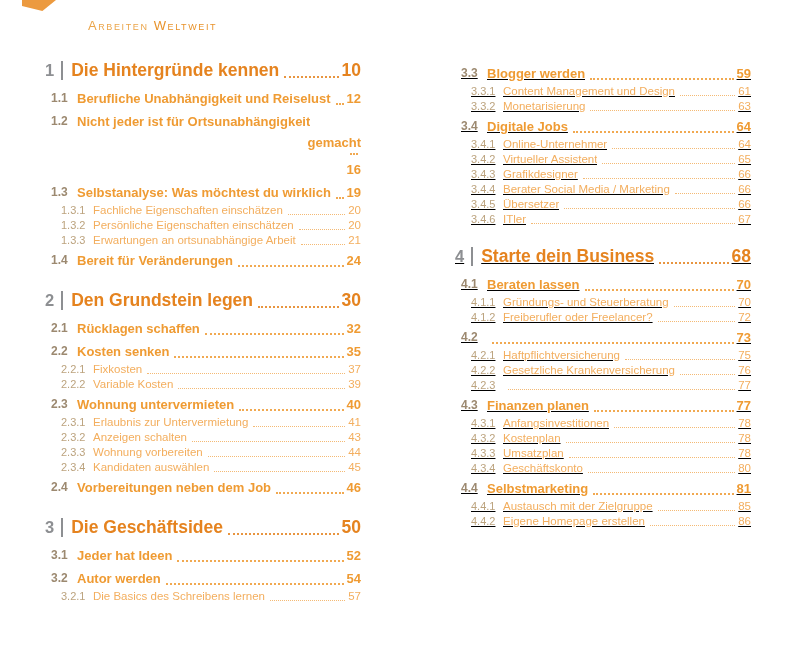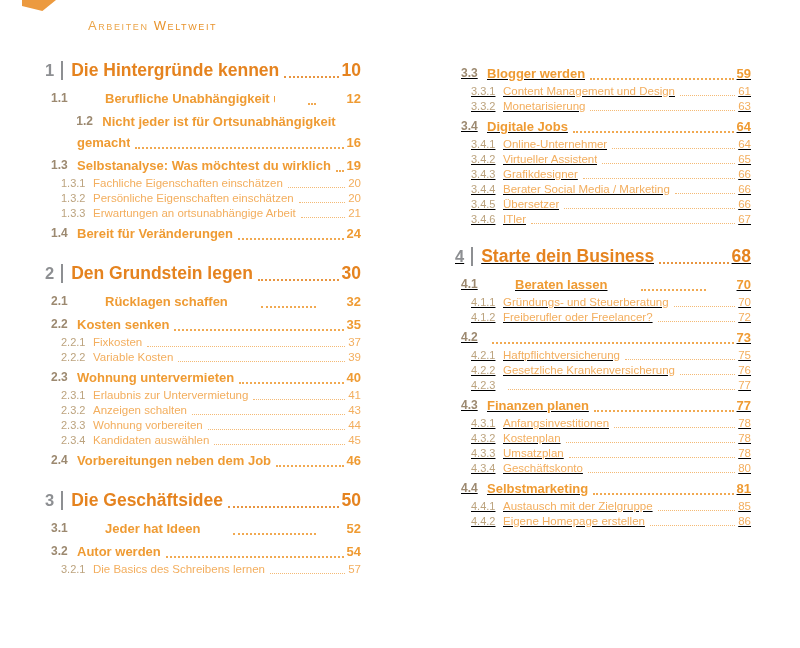--- a/index.html
+++ b/index.html
@@ -30,25 +30,25 @@
 
   
   .chapter{margin-top:16px;font-size:17.5px;line-height:26px;font-weight:bold;color:#E5831F;}
   .col .chapter:first-child{margin-top:0;}
   .chapter .num{color:#8D8F92;font-size:16.5px;flex:0 0 auto;}
   .chapter .bar{flex:0 0 auto;width:2px;height:19px;background:#8D8F92;margin:0 8px 3px 7px;align-self:flex-end;}
   .chapter .leader{margin-bottom:5px;}
 
   
   .section{margin-top:2px;padding-left:6px;font-size:13px;line-height:21px;font-weight:bold;color:#EF9B33;}
-  .chapter + .section, .chapter + .section-group{margin-top:5px;gap:28px;}
+  .chapter + .section, .chapter + .section-group{margin-top:5px;}
   .section .num{color:#9C8970;flex:0 0 auto;width:22px;margin-right:4px;font-size:12px;}
-  .section.cont{margin-top:0;padding-left:32px;}
+  .section.cont{margin-top:0;padding-left:32px;flex-direction:column;}
   .section-group{margin-top:2px;}
-  .section-group .section{margin-top:0;justify-content:center;}
+  .section-group .section{margin-top:0;}
 
   
   .sub{margin-top:0;padding-left:16px;font-size:11.5px;line-height:15px;font-weight:normal;color:#F3AE5E;}
   .sub .num{color:#BCA37E;flex:0 0 auto;width:29px;margin-right:3px;font-size:11px;}
   .sub .leader{border-bottom-width:1.5px;margin-bottom:3px;}
 </style>
 </head>
 <body>
 
 <div>

